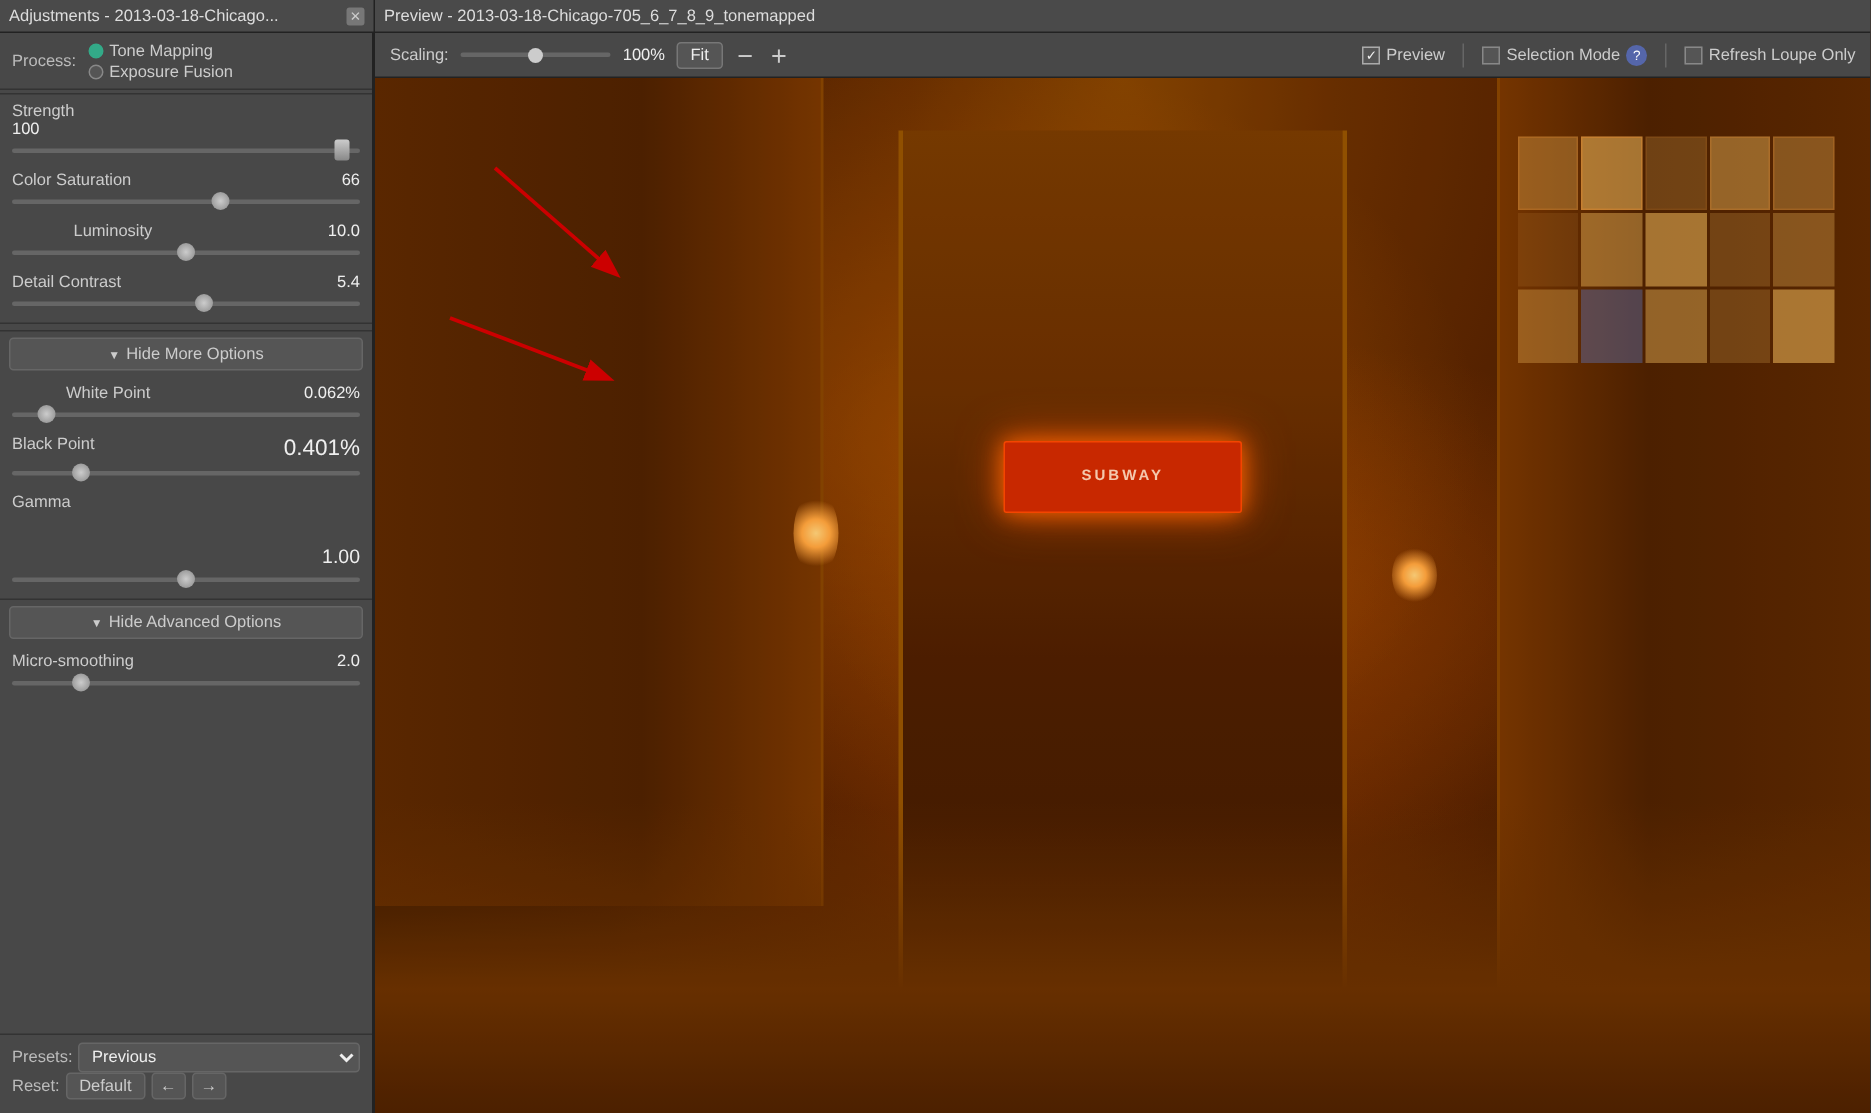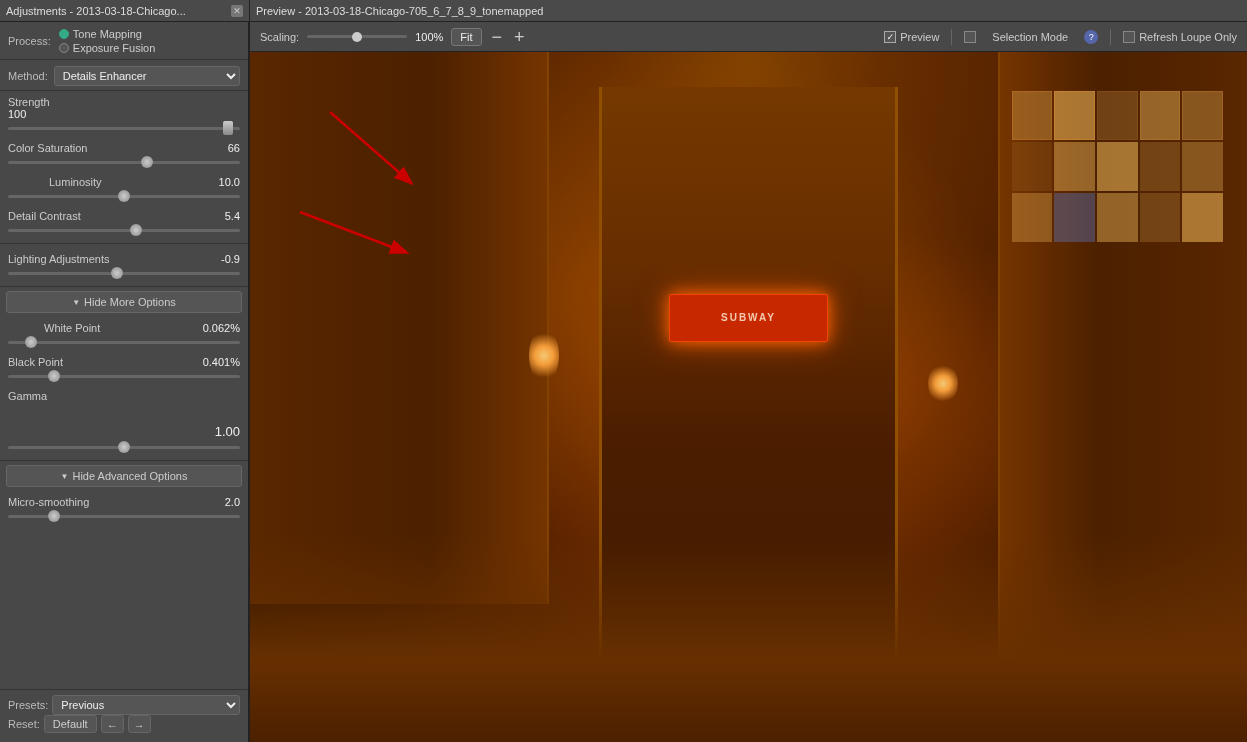--- a/index.html
+++ b/index.html
@@ -39,26 +39,20 @@
               <div style="display:flex; align-items:center; gap:4px;">
                 <div style="width:10px; height:10px; border-radius:50%; border:1px solid #888; background:#555; flex-shrink:0;"></div>
                 <span style="font-size:11px; color:#ccc;">Exposure Fusion</span>
               </div>
             </div>
           </div>
         </div>
 
         <div style="height:1px; background:#333; margin:0 0 2px 0;"></div>
 
-        <div style="padding:4px 8px; display:flex; align-items:center; gap:6px;">
-          <span style="color:#bbb; font-size:11px;">Method:</span>
-          <select style="background:#555; border:1px solid #666; color:#eee; font-size:11px; padding:2px 4px; border-radius:3px; flex:1;">
-            <option>Details Enhancer</option>
-          </select>
-        </div>
 
         <div style="height:1px; background:#333;"></div>
 
         <div style="padding:5px 8px 2px 8px;">
           <div style="display:flex; justify-content:space-between; margin-bottom:1px;flex-direction:column;">
             <span style="color:#ccc; font-size:11px;">Strength</span>
             <span style="color:#eee; font-size:11px;">100</span>
           </div>
           <div style="position:relative; height:14px; display:flex; align-items:center;">
             <div style="width:100%; height:3px; background:#666; border-radius:2px;"></div>
@@ -94,30 +88,20 @@
             <span style="color:#eee; font-size:11px;">5.4</span>
           </div>
           <div style="position:relative; height:14px; display:flex; align-items:center;">
             <div style="width:100%; height:3px; background:#666; border-radius:2px;"></div>
             <div style="width:12px; height:12px; background:radial-gradient(circle,#ccc,#888); border-radius:50%; position:absolute; left:55%; transform:translateX(-50%); cursor:pointer;"></div>
           </div>
         </div>
 
         <div style="height:1px; background:#333; margin:4px 0;"></div>
 
-        <div style="padding:5px 8px 2px 8px;">
-          <div style="display:flex; justify-content:space-between; margin-bottom:1px;">
-            <span style="color:#ccc; font-size:11px;">Lighting Adjustments</span>
-            <span style="color:#eee; font-size:11px;">-0.9</span>
-          </div>
-          <div style="position:relative; height:14px; display:flex; align-items:center;">
-            <div style="width:100%; height:3px; background:#666; border-radius:2px;"></div>
-            <div style="width:12px; height:12px; background:radial-gradient(circle,#ccc,#888); border-radius:50%; position:absolute; left:47%; transform:translateX(-50%); cursor:pointer;"></div>
-          </div>
-        </div>
 
 
         <div style="height:1px; background:#333; margin:4px 0;"></div>
 
         <button style="margin:4px 6px; background:#555; border:1px solid #666; color:#ccc; font-size:11px; padding:4px; border-radius:3px; cursor:pointer; display:flex; align-items:center; justify-content:center; gap:4px; width:calc(100% - 12px);">
           <span style="font-size:8px;">▼</span>
           <span>Hide More Options</span>
         </button>
 
 
@@ -128,21 +112,21 @@
           </div>
           <div style="position:relative; height:14px; display:flex; align-items:center;">
             <div style="width:100%; height:3px; background:#666; border-radius:2px;"></div>
             <div style="width:12px; height:12px; background:radial-gradient(circle,#ccc,#888); border-radius:50%; position:absolute; left:10%; transform:translateX(-50%); cursor:pointer;"></div>
           </div>
         </div>
 
         <div style="padding:5px 8px 2px 8px;">
           <div style="display:flex; justify-content:space-between; margin-bottom:1px;">
             <span style="color:#ccc; font-size:11px;">Black Point</span>
-            <span style="color:#eee; font-size:11px;padding-left:44px;">0.401%</span>
+            <span style="color:#eee; font-size:15px;padding-left:44px;">0.401%</span>
           </div>
           <div style="position:relative; height:14px; display:flex; align-items:center;">
             <div style="width:100%; height:3px; background:#666; border-radius:2px;"></div>
             <div style="width:12px; height:12px; background:radial-gradient(circle,#ccc,#888); border-radius:50%; position:absolute; left:20%; transform:translateX(-50%); cursor:pointer;"></div>
           </div>
         </div>
 
         <div style="padding:5px 8px 2px 8px;">
           <div style="display:flex; justify-content:space-between; margin-bottom:1px;">
             <span style="color:#ccc; font-size:11px;">Gamma</span>
@@ -207,21 +191,21 @@
 
         <div style="flex:1;"></div>
 
         <div style="display:flex; align-items:center; gap:4px;">
           <div style="width:12px; height:12px; background:#555; border:1px solid #aaa; display:flex; align-items:center; justify-content:center; font-size:9px; color:#eee;">✓</div>
           <span style="color:#ccc; font-size:11px;">Preview</span>
         </div>
 
         <div style="width:1px; height:16px; background:#666; margin:0 4px;"></div>
 
-        <div style="display:flex; align-items:center; gap:16px;">
+        <div style="display:flex; align-items:center; gap:4px;">
           <div style="width:12px; height:12px; background:#555; border:1px solid #888;"></div>
           <span style="color:#ccc; font-size:11px;">Selection Mode</span>
           <div style="width:14px; height:14px; background:#5566aa; border-radius:50%; display:flex; align-items:center; justify-content:center; font-size:9px; color:#fff; cursor:pointer;">?</div>
         </div>
 
         <div style="width:1px; height:16px; background:#666; margin:0 4px;"></div>
 
         <div style="display:flex; align-items:center; gap:4px;">
           <div style="width:12px; height:12px; background:#555; border:1px solid #888;"></div>
           <span style="color:#ccc; font-size:11px;">Refresh Loupe Only</span>

